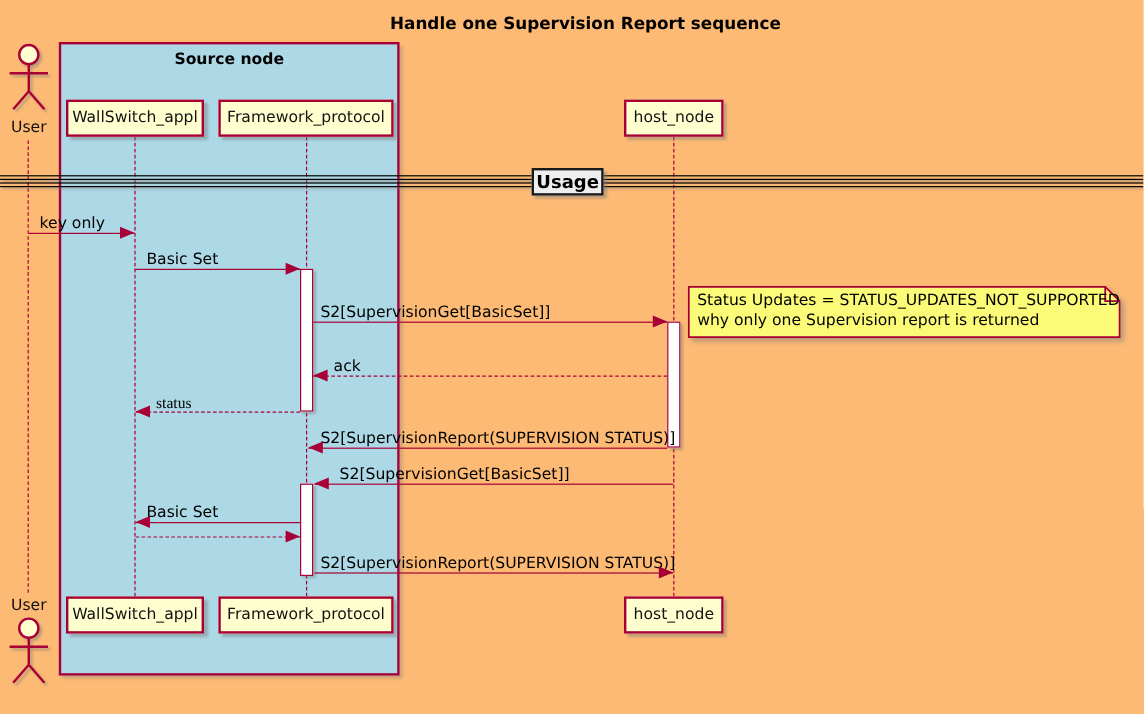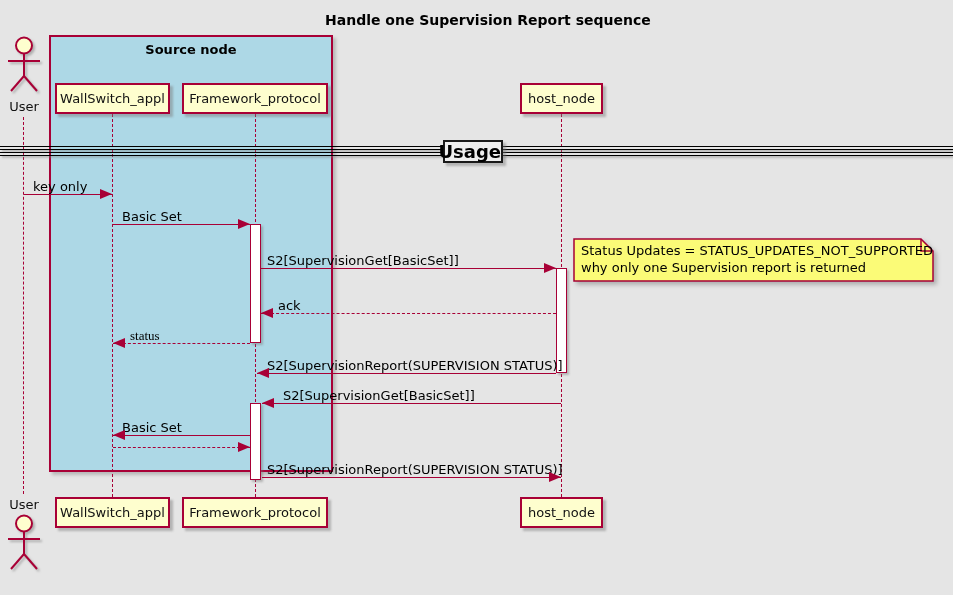--- a/index.html
+++ b/index.html
@@ -4,39 +4,39 @@
 <style>
   :root {
     --crimson: #A80036;
     --cream: #FEFECE;
     --note-yellow: #FBFB77;
     --box-blue: #ADD8E6;
     --divider-gray: #EEEEEE;
   }
   * { margin:0; padding:0; box-sizing:border-box; }
   body { background:#fff; font-family:"DejaVu Sans","Liberation Sans",sans-serif; }
-  .canvas { position:relative; width:953px; height:595px; background:#e5e5e5; overflow:hidden; }
+  .canvas { position:relative; width:953px; height:595px; background:#fdba74; overflow:hidden; }
 
   .title { position:absolute; left:325px; top:12px; font-size:14px; font-weight:bold; color:#000; white-space:nowrap; z-index:5; }
 
-  .source-box { position:absolute; left:49px; top:35px; width:284px; height:437px;
+  .source-box { position:absolute; left:49px; top:35px; width:284px; height:528px;
     background:var(--box-blue); border:2px solid var(--crimson);
     box-shadow:3px 3px 3px rgba(120,120,120,0.4); z-index:1; }
   .source-box-label { margin-top:5px; text-align:center; font-size:13px; font-weight:bold; color:#000; }
 
   .lifeline { position:absolute; width:0; border-left:1px dashed var(--crimson); z-index:2; }
 
   .divline { position:absolute; left:0; width:953px; height:4px;
     border-top:1px solid #000; border-bottom:1px solid #000;
     box-shadow:2px 2px 2px rgba(120,120,120,0.35); z-index:3; }
   .divider-box { position:absolute; left:443px; top:140px; width:60px; height:23px;
     background:var(--divider-gray); border:2px solid #1a1a1a;
     box-shadow:3px 3px 2px rgba(120,120,120,0.45);
-    display:flex; align-items:center; justify-content:flex-end;
-    font-size:18px; font-weight:bold; color:#000; z-index:4; }
+    display:flex; align-items:center; justify-content:center;
+    font-size:15px; font-weight:bold; color:#000; z-index:4; }
 
   .participant { position:absolute; height:31px; background:var(--cream); border:2px solid var(--crimson);
     box-shadow:3px 3px 2px rgba(120,120,120,0.45);
     display:flex; align-items:center; justify-content:center;
     font-size:13px; color:#111; white-space:nowrap; z-index:4; }
 
   .actor-svg { position:absolute; z-index:4; filter:drop-shadow(2px 2px 1px rgba(120,120,120,0.5)); }
   .actor-label { position:absolute; width:48px; text-align:center; font-size:13px; color:#111; z-index:4; }
 
   .activation { position:absolute; width:11px; background:#fff; border:1px solid var(--crimson);

